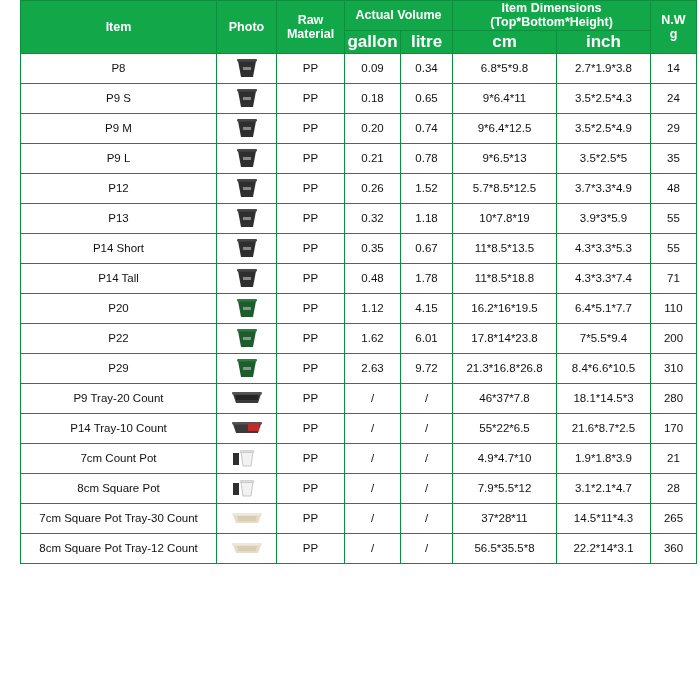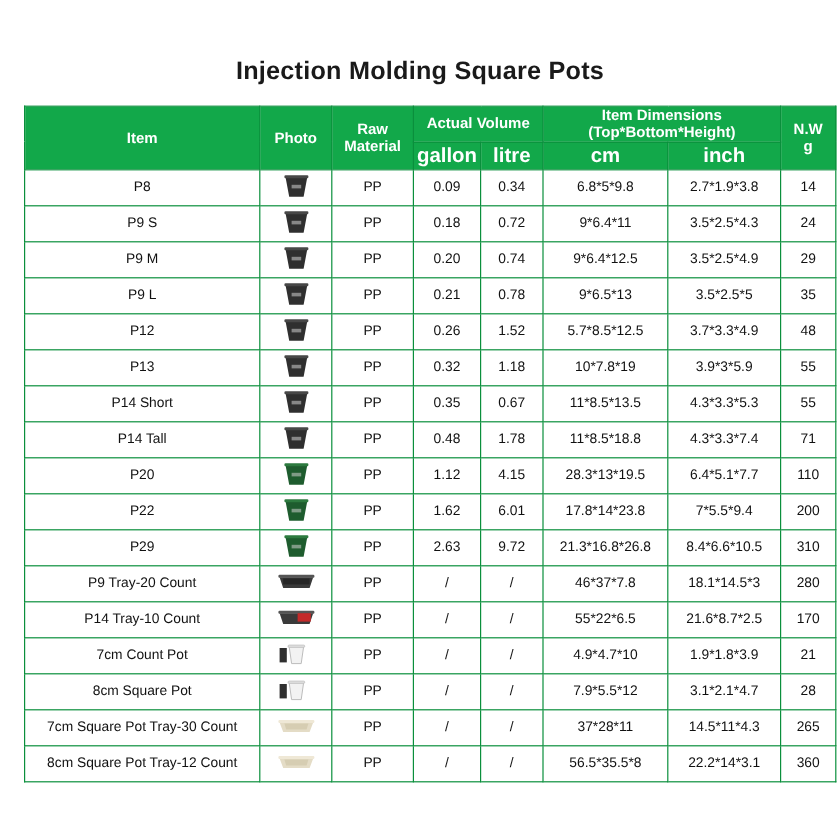--- a/index.html
+++ b/index.html
@@ -81,21 +81,20 @@
   .col-lit { width: 52px; }
   .col-cm { width: 104px; }
   .col-inch { width: 94px; }
   .col-nw { width: 46px; }
 </style>
 </head>
 <body>
 
 <div class="page">
 
-  <div class="title">Injection Molding Square Pots</div>
 
   <div class="table-wrap">
     <table class="spec">
       <colgroup>
         <col class="col-item">
         <col class="col-photo">
         <col class="col-raw">
         <col class="col-gal">
         <col class="col-lit">
         <col class="col-cm">
@@ -144,21 +143,21 @@
           </tr>
           <tr>
             <td class="item">P9 S</td>
             <td class="photo-cell"><span class="pot"><svg width="34" height="25" viewBox="0 0 34 25" style="display: block; margin: 0px auto;">
                   <path d="M8 6 L26 6 L23 22 L11 22 Z" fill="#2f2f2f"></path>
                   <rect x="7" y="4" width="20" height="2.6" rx="1" fill="#474747"></rect>
                   <rect x="13" y="12" width="8" height="3" fill="#cfcfcf" opacity="0.55"></rect>
                 </svg></span></td>
             <td>PP</td>
             <td>0.18</td>
-            <td>0.72</td>
+            <td>0.65</td>
             <td>9*6.4*11</td>
             <td>3.5*2.5*4.3</td>
             <td>24</td>
           </tr>
           <tr>
             <td class="item">P9 M</td>
             <td class="photo-cell"><span class="pot"><svg width="34" height="25" viewBox="0 0 34 25" style="display: block; margin: 0px auto;">
                   <path d="M8 6 L26 6 L23 22 L11 22 Z" fill="#2f2f2f"></path>
                   <rect x="7" y="4" width="20" height="2.6" rx="1" fill="#474747"></rect>
                   <rect x="13" y="12" width="8" height="3" fill="#cfcfcf" opacity="0.55"></rect>
@@ -243,21 +242,21 @@
           <tr>
             <td class="item">P20</td>
             <td class="photo-cell"><span class="pot"><svg width="34" height="25" viewBox="0 0 34 25" style="display: block; margin: 0px auto;">
                   <path d="M8 6 L26 6 L23 22 L11 22 Z" fill="#1e5c2e"></path>
                   <rect x="7" y="4" width="20" height="2.6" rx="1" fill="#2d7a3f"></rect>
                   <rect x="13" y="12" width="8" height="3" fill="#cfcfcf" opacity="0.55"></rect>
                 </svg></span></td>
             <td>PP</td>
             <td>1.12</td>
             <td>4.15</td>
-            <td>28.3*13*19.5</td>
+            <td>16.2*16*19.5</td>
             <td>6.4*5.1*7.7</td>
             <td>110</td>
           </tr>
           <tr>
             <td class="item">P22</td>
             <td class="photo-cell"><span class="pot"><svg width="34" height="25" viewBox="0 0 34 25" style="display: block; margin: 0px auto;">
                   <path d="M8 6 L26 6 L23 22 L11 22 Z" fill="#1e5c2e"></path>
                   <rect x="7" y="4" width="20" height="2.6" rx="1" fill="#2d7a3f"></rect>
                   <rect x="13" y="12" width="8" height="3" fill="#cfcfcf" opacity="0.55"></rect>
                 </svg></span></td>

